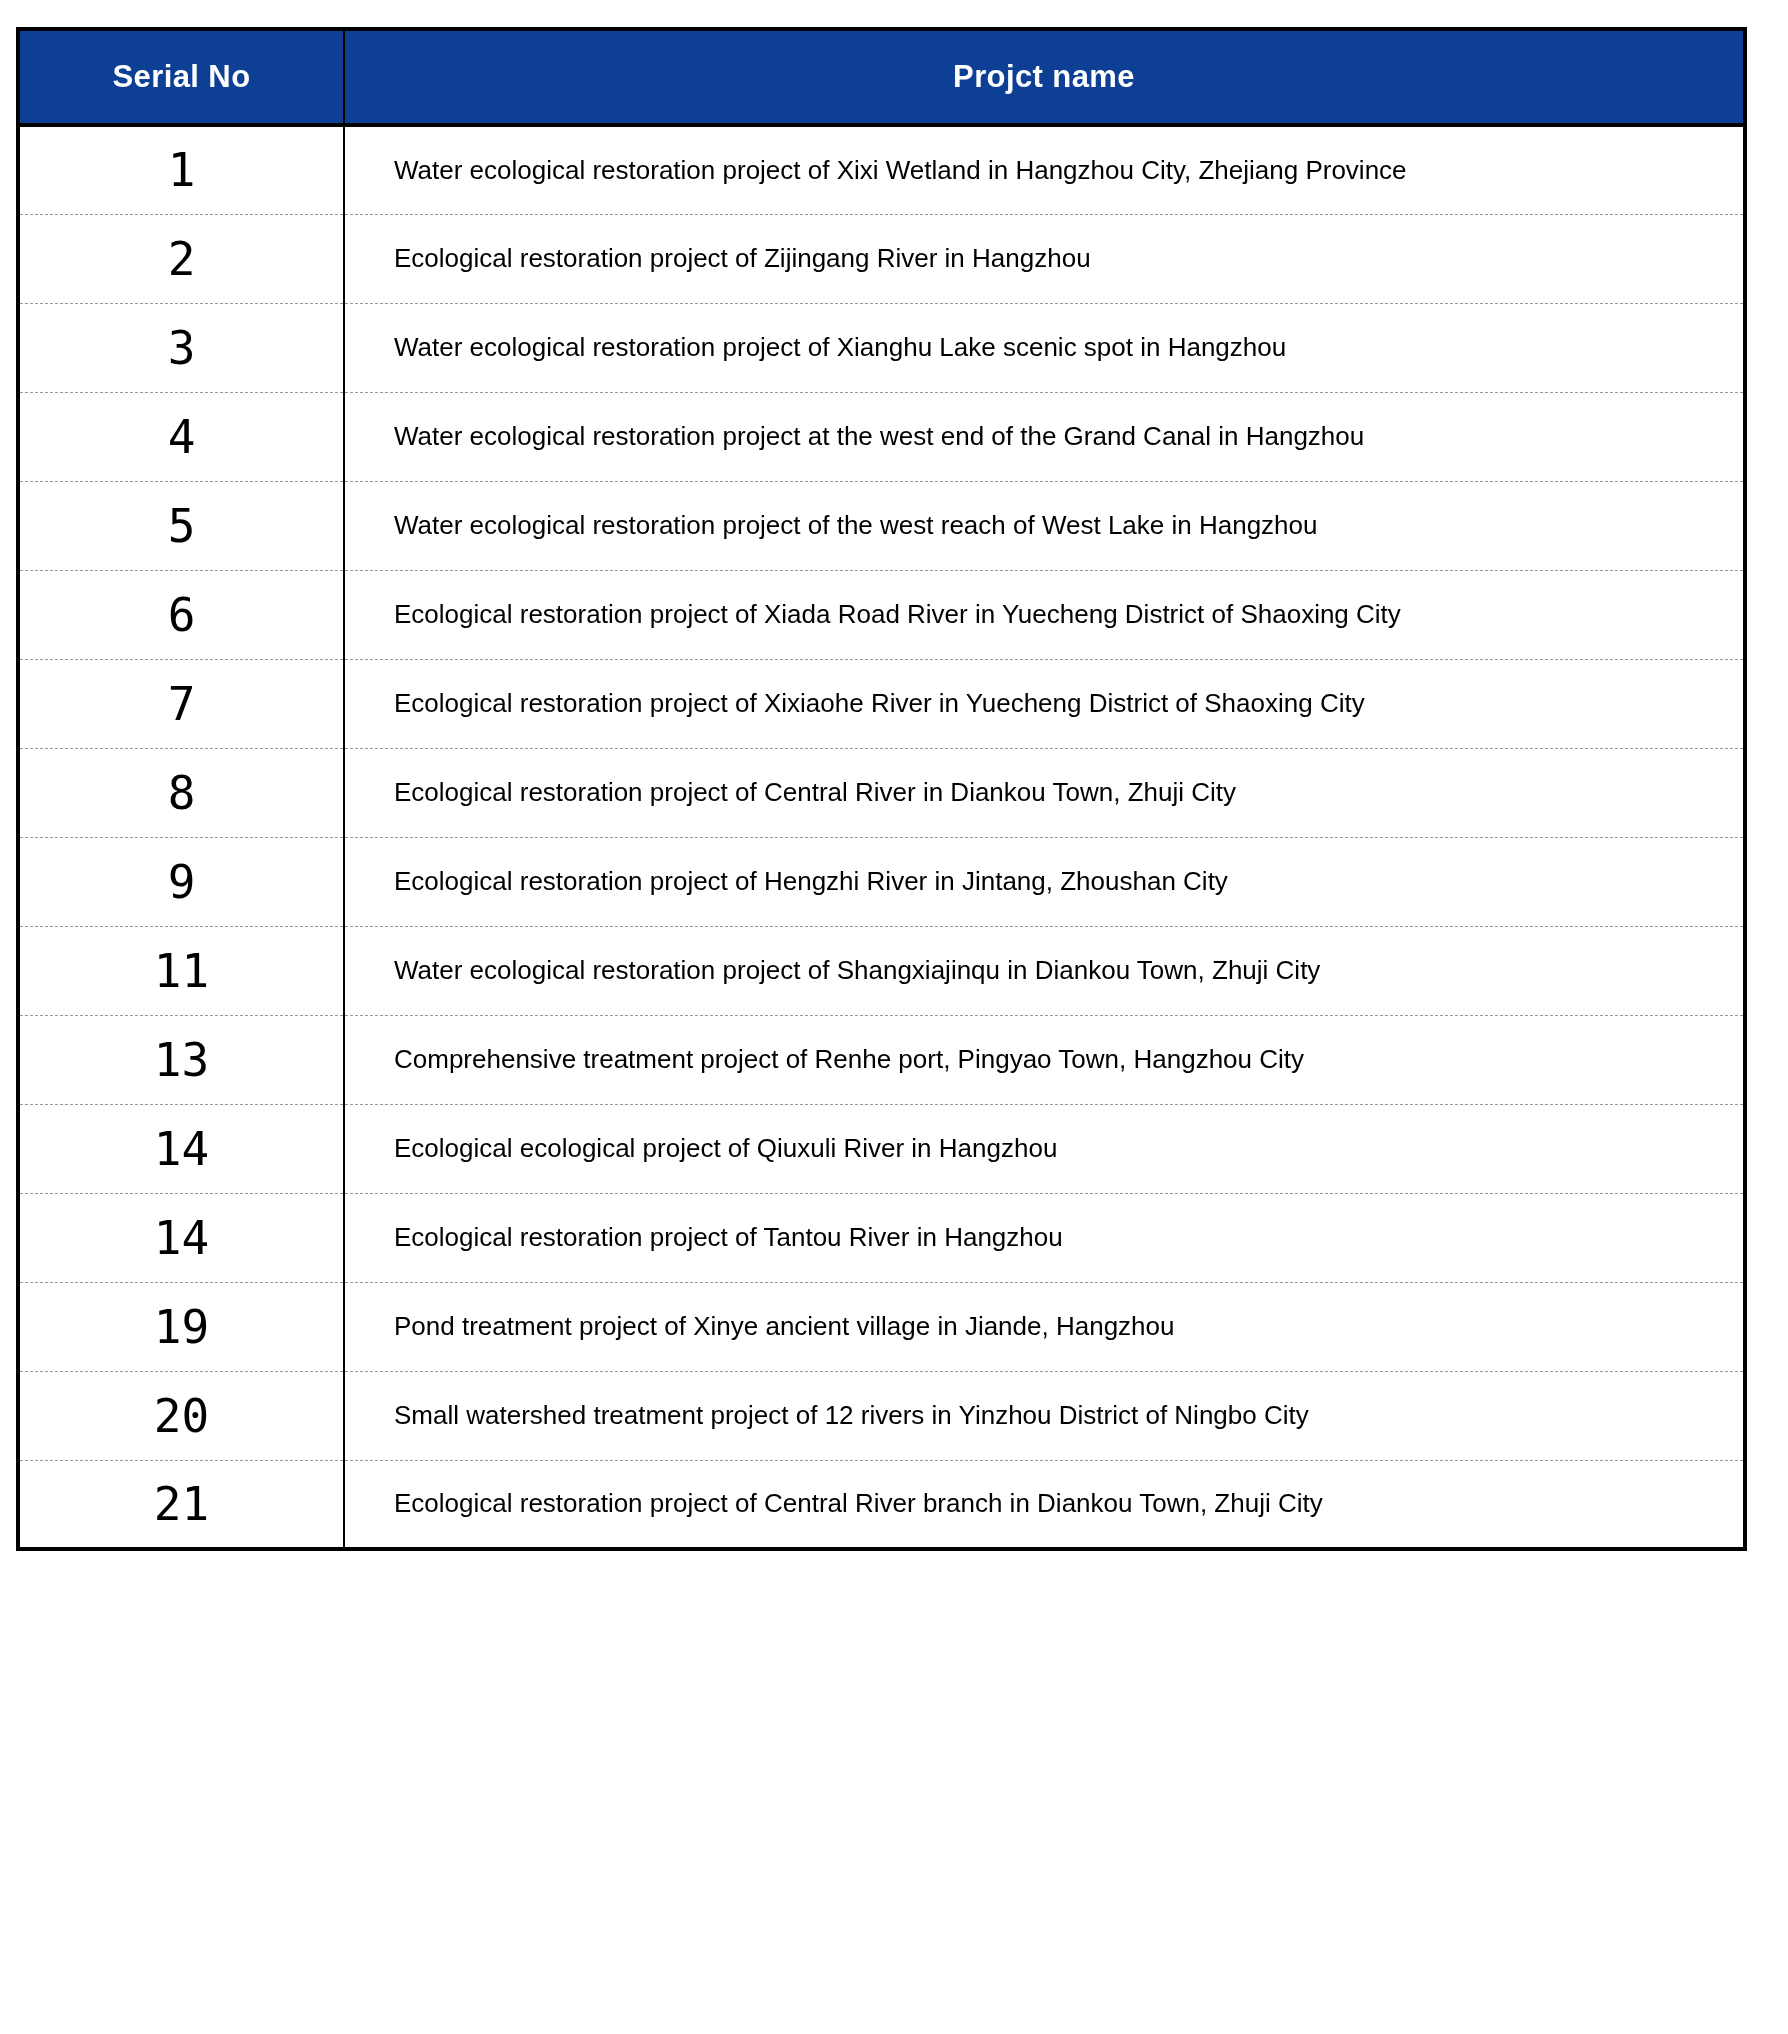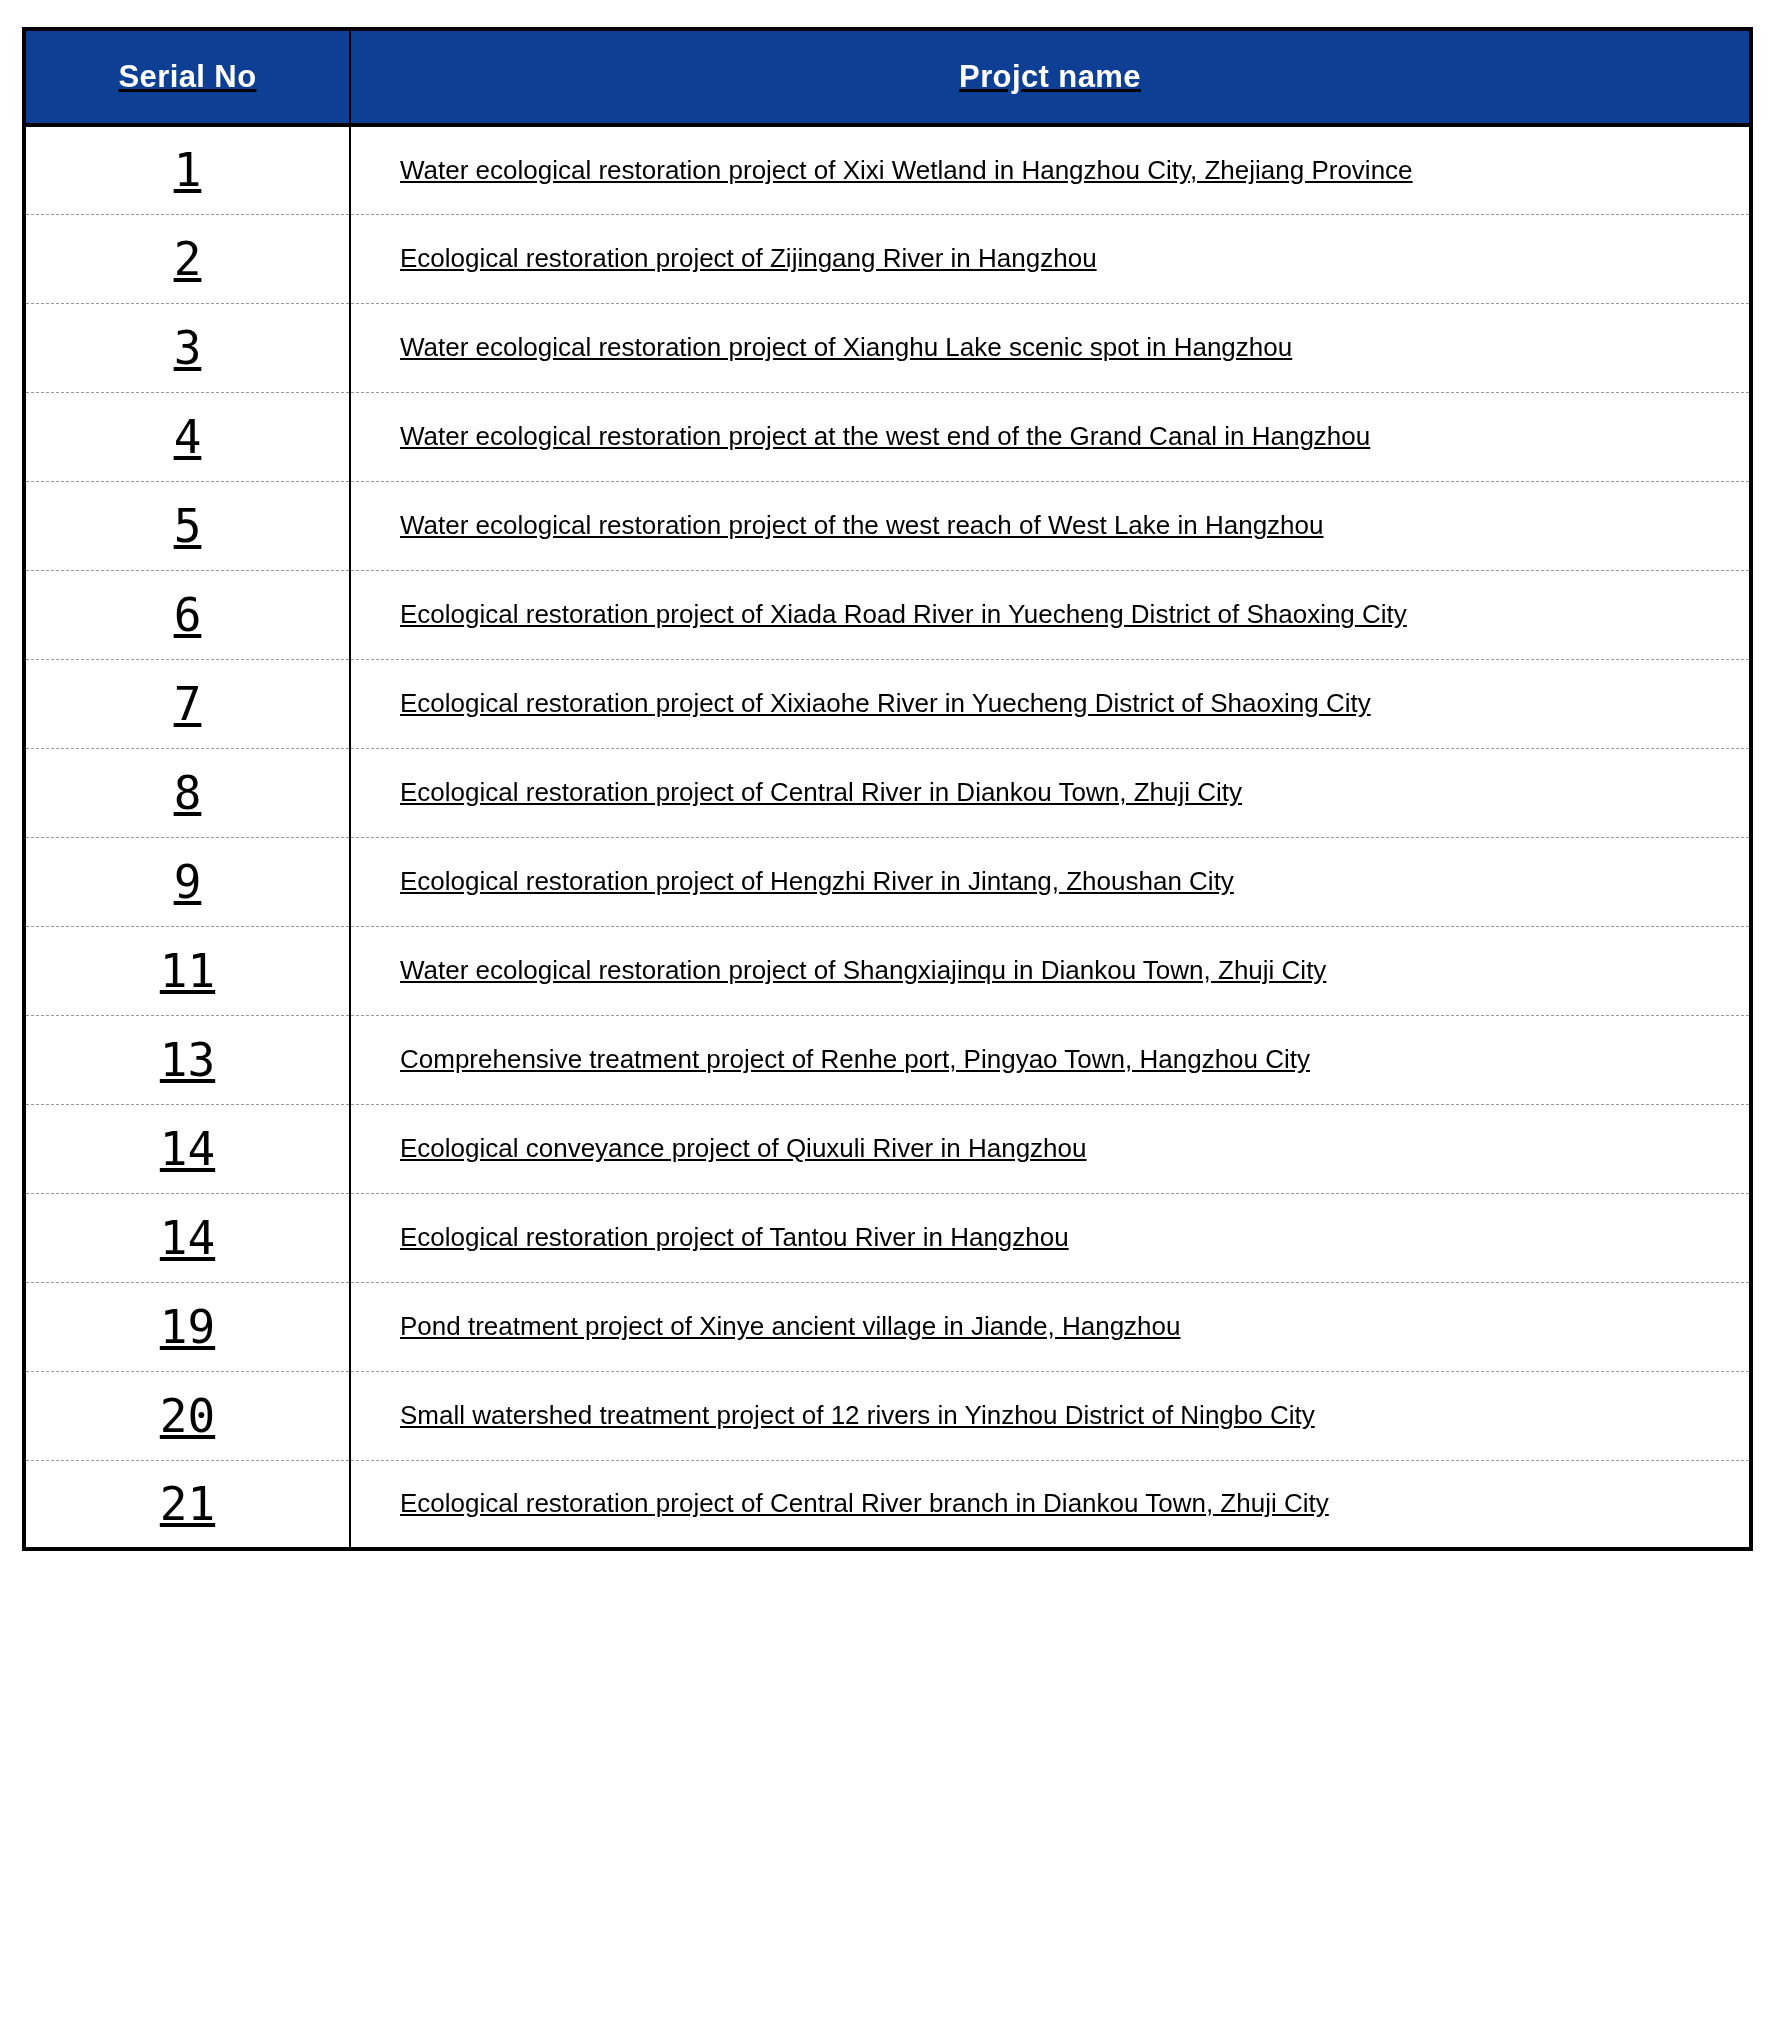--- a/index.html
+++ b/index.html
@@ -9,24 +9,23 @@
   }
   body {
     width: 1788px;
     height: 2035px;
     position: relative;
     font-family: "Liberation Sans", sans-serif;
     color: #000000;
   }
   .table-container {
     position: absolute;
-    left: 22px;
+    left: 16px;
     top: 27px;
     width: 1731px;
-    text-decoration: underline;
   }
   table.projects {
     width: 100%;
     border-collapse: collapse;
     table-layout: fixed;
     border: 4.1px solid #000000;
   }
   col.col-serial { width: 326px; }
   thead th {
     background: #0d4094;
@@ -121,21 +120,21 @@
         <tr>
           <td class="serial-cell">11</td>
           <td class="name-cell">Water ecological restoration project of Shangxiajinqu in Diankou Town, Zhuji City</td>
         </tr>
         <tr>
           <td class="serial-cell">13</td>
           <td class="name-cell">Comprehensive treatment project of Renhe port, Pingyao Town, Hangzhou City</td>
         </tr>
         <tr>
           <td class="serial-cell">14</td>
-          <td class="name-cell">Ecological conveyance project of Qiuxuli River in Hangzhou</td>
+          <td class="name-cell">Ecological ecological project of Qiuxuli River in Hangzhou</td>
         </tr>
         <tr>
           <td class="serial-cell">14</td>
           <td class="name-cell">Ecological restoration project of Tantou River in Hangzhou</td>
         </tr>
         <tr>
           <td class="serial-cell">19</td>
           <td class="name-cell">Pond treatment project of Xinye ancient village in Jiande, Hangzhou</td>
         </tr>
         <tr>

